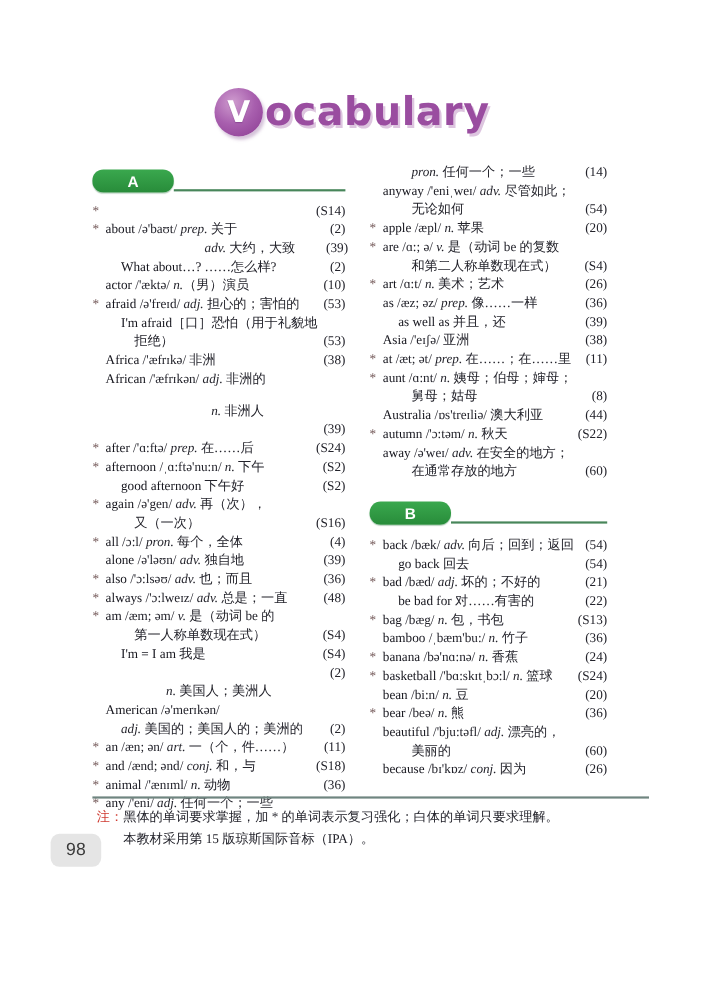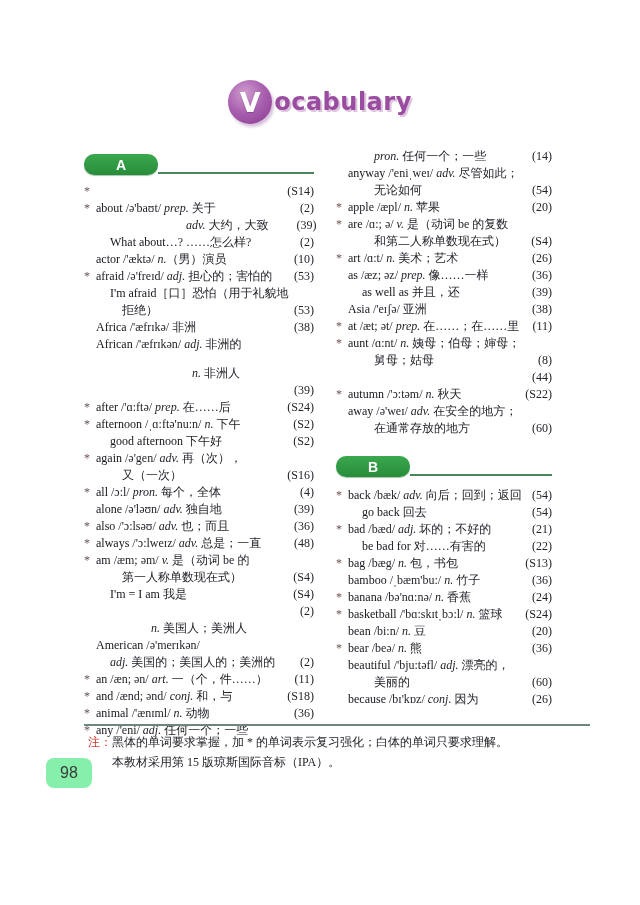--- a/index.html
+++ b/index.html
@@ -14,21 +14,21 @@
     width:44px;height:44px;border-radius:50%;
     background:radial-gradient(circle at 38% 30%, #cf9ccf 0%, #a85fae 48%, #8a3a91 100%);
     display:flex;align-items:center;justify-content:center;
     box-shadow:2px 3px 3px rgba(160,120,170,.45);
   }
   .v-letter{
     color:#ffffff;font-family:"DejaVu Sans",sans-serif;font-weight:bold;
     font-size:27px;line-height:1;text-shadow:0 1px 1px rgba(120,60,130,.6);
   }
   .title-rest{
-    font-family:"DejaVu Sans",sans-serif;font-weight:bold;font-size:24px;
+    font-family:"DejaVu Sans",sans-serif;font-weight:bold;font-size:36px;
     color:#9a4da0;letter-spacing:.5px;margin-left:2px;
     text-shadow:2px 2px 0 #ddc5df;
   }
   
   .columns{position:absolute;top:148px;left:84px;width:468px;display:flex;gap:22px;}
   .col-left{width:230px;}
   .col-right{width:216px;}
   
   .sec{display:flex;align-items:flex-end;height:22px;}
   .sec-a{margin:5px 0 8px 0;}
@@ -54,21 +54,21 @@
   .ind4{padding-left:66px;gap:24px;}
   .ind5{padding-left:108px;flex-direction:column;}
   
   .footer-rule{position:absolute;left:84px;top:724px;width:506px;height:2px;background:#6f8580;}
   .note{position:absolute;left:88px;top:732px;width:502px;font-size:12px;line-height:20px;}
   .note-line1{display:flex;}
   .note-label{color:#cf3b31;flex:0 0 auto;}
   .note-line2{padding-left:24px;}
   .page-badge{
     position:absolute;left:46px;top:758px;width:46px;height:30px;
-    background:#86efac;border-radius:8px;
+    background:#e5e5e5;border-radius:8px;
     display:flex;align-items:center;justify-content:center;
     font-family:"Liberation Sans",sans-serif;font-size:16px;color:#3a3a3a;
   }
 </style>
 </head>
 <body>
 
 <div class="title-row">
   <span class="title-inner">
     <span class="v-circle">
@@ -294,20 +294,21 @@
           <span class="star">*</span>
           <span class="content"><span class="seg-b">aunt</span><span class="seg-n"> /ɑ:nt/ </span><span class="seg-i">n.</span><span class="seg-n"> 姨母；伯母；婶母；</span></span>
         </div>
         <div class="line ind2">
           <span class="star"></span>
           <span class="content"><span class="seg-n">舅母；姑母</span></span>
           <span class="ref">(8)</span>
         </div>
         <div class="line">
           <span class="star"></span>
+          <span class="content"><span class="seg-b">Australia</span><span class="seg-n"> /ɒs'treɪliə/ 澳大利亚</span></span>
           <span class="ref">(44)</span>
         </div>
         <div class="line">
           <span class="star">*</span>
           <span class="content"><span class="seg-b">autumn</span><span class="seg-n"> /'ɔ:təm/ </span><span class="seg-i">n.</span><span class="seg-n"> 秋天</span></span>
           <span class="ref">(S22)</span>
         </div>
         <div class="line">
           <span class="star"></span>
           <span class="content"><span class="seg-b">away</span><span class="seg-n"> /ə'weɪ/ </span><span class="seg-i">adv.</span><span class="seg-n"> 在安全的地方；</span></span>

